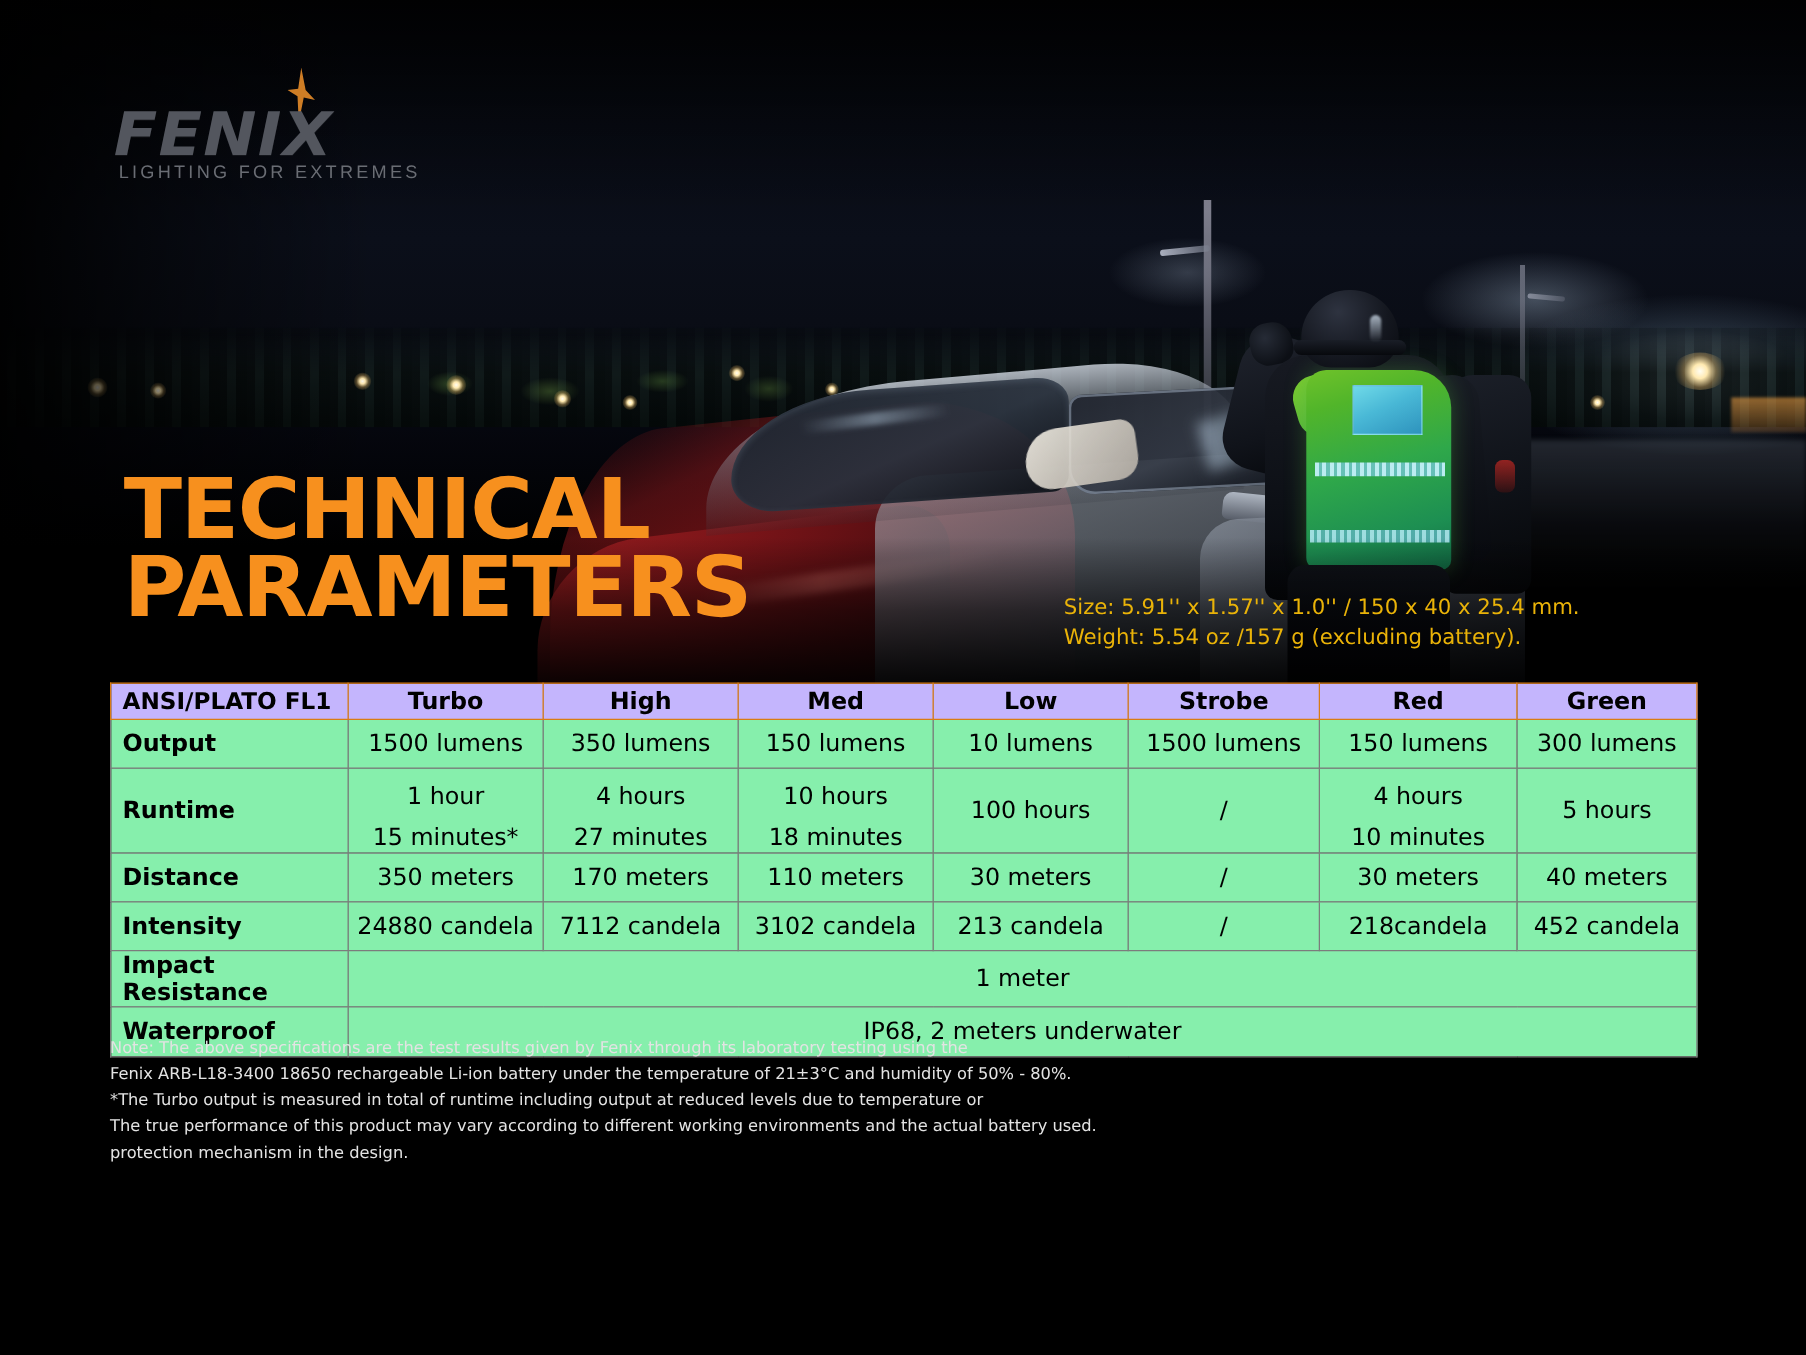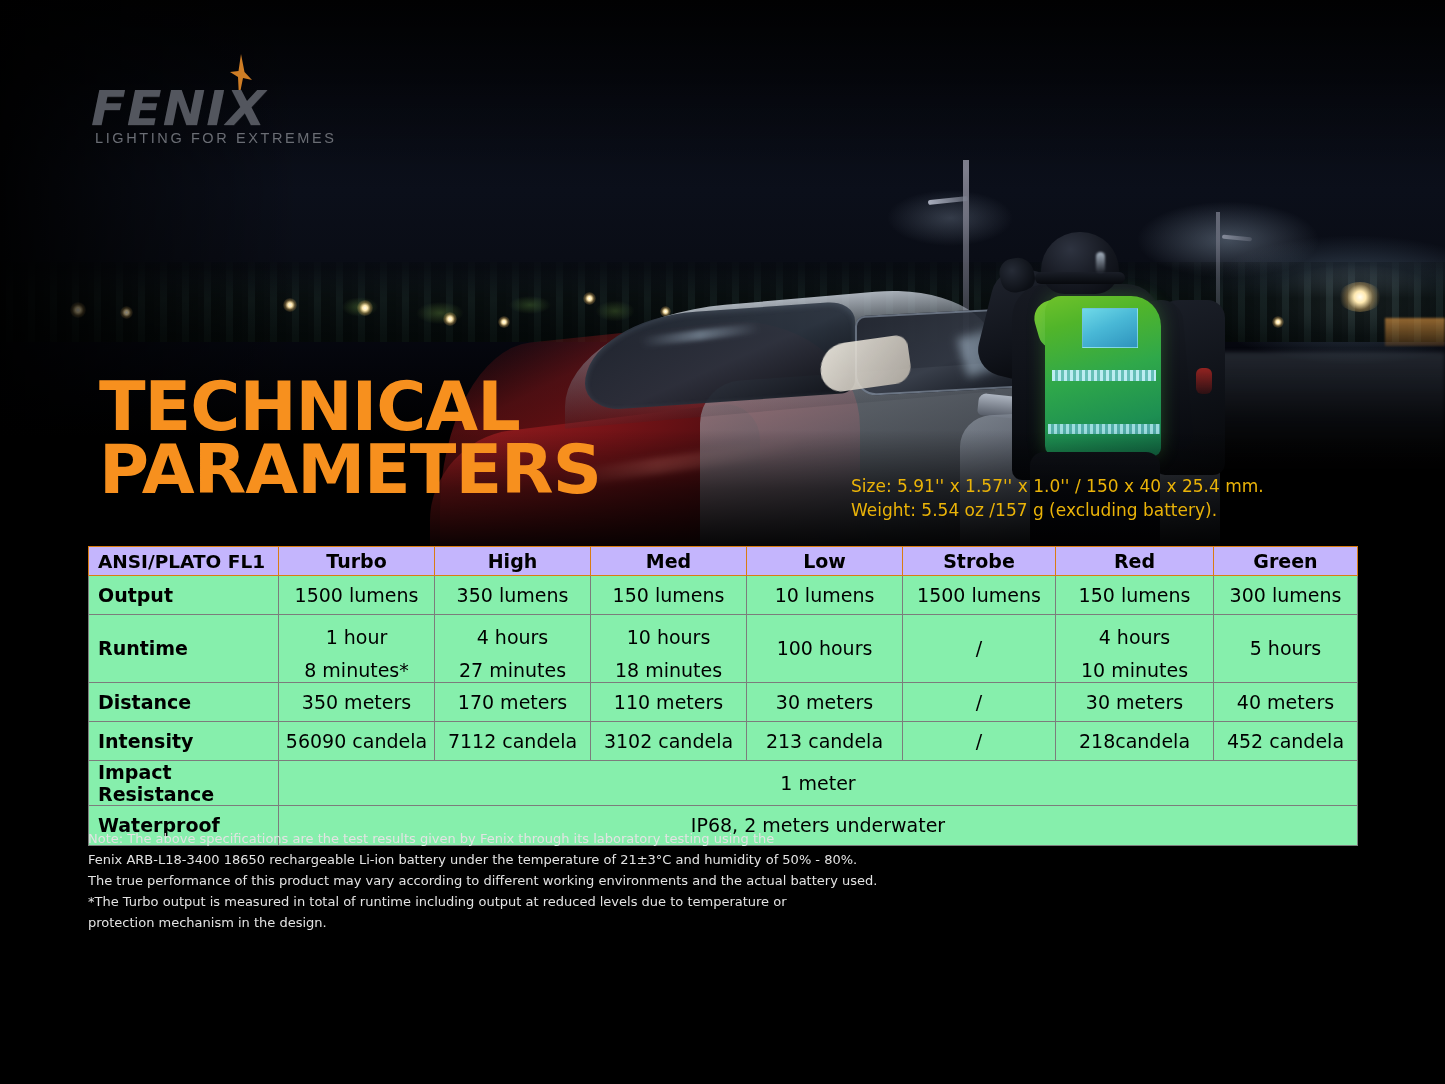--- a/index.html
+++ b/index.html
@@ -482,21 +482,21 @@
           <td>10 lumens</td>
           <td>1500 lumens</td>
           <td>150 lumens</td>
           <td>300 lumens</td>
         </tr>
 
         <tr class="tall">
           <td class="rowhead">Runtime</td>
           <td class="two-line">
               <span>1 hour</span>
-              <span>8 minutes*</span>
+              <span>15 minutes*</span>
             </td>
           <td class="two-line">
               <span>4 hours</span>
               <span>27 minutes</span>
             </td>
           <td class="two-line">
               <span>10 hours</span>
               <span>18 minutes</span>
             </td>
           <td>100 hours</td>
@@ -514,21 +514,21 @@
           <td>170 meters</td>
           <td>110 meters</td>
           <td>30 meters</td>
           <td>/</td>
           <td>30 meters</td>
           <td>40 meters</td>
         </tr>
 
         <tr>
           <td class="rowhead">Intensity</td>
-          <td>56090 candela</td>
+          <td>24880 candela</td>
           <td>7112 candela</td>
           <td>3102 candela</td>
           <td>213 candela</td>
           <td>/</td>
           <td>218candela</td>
           <td>452 candela</td>
         </tr>
 
         <tr class="merged">
           <td class="rowhead">Impact Resistance</td>
@@ -540,18 +540,18 @@
           <td class="merged-val" colspan="7">IP68, 2 meters underwater</td>
         </tr>
 
       </tbody>
     </table>
   </div>
 
   <div class="note">
     <p>Note: The above specifications are the test results given by Fenix through its laboratory testing using the</p>
     <p>Fenix ARB-L18-3400 18650 rechargeable Li-ion battery under the temperature of 21±3°C and humidity of 50% - 80%.</p>
+    <p>*The Turbo output is measured in total of runtime including output at reduced levels due to temperature or</p>
     <p>The true performance of this product may vary according to different working environments and the actual battery used.</p>
-    <p>*The Turbo output is measured in total of runtime including output at reduced levels due to temperature or</p>
     <p>protection mechanism in the design.</p>
   </div>
 
 </div>
 
 </body></html>

